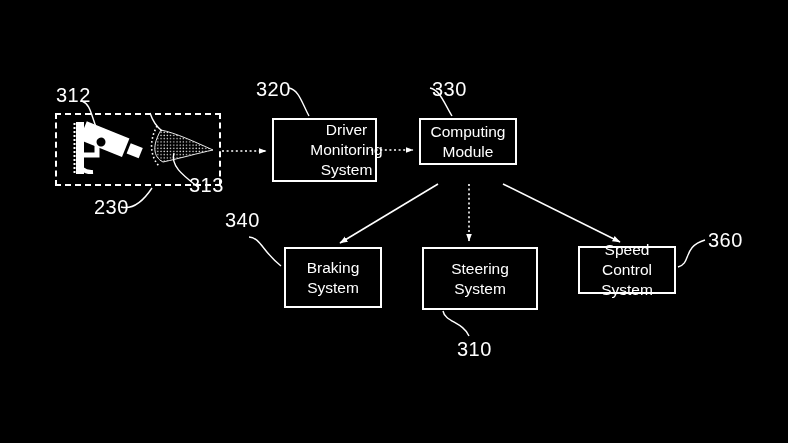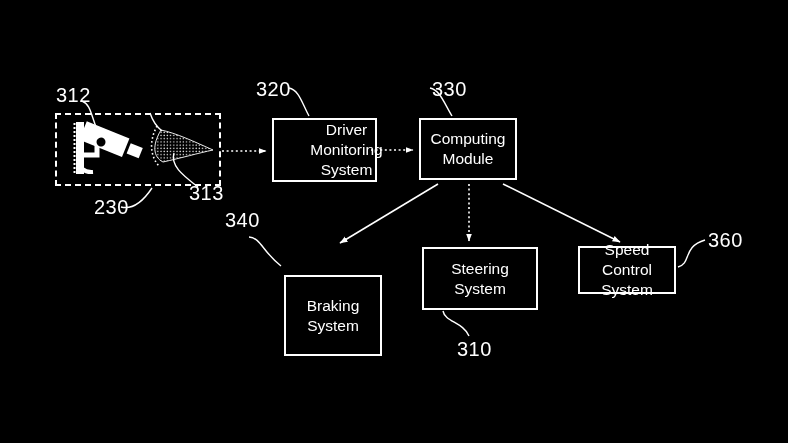--- a/index.html
+++ b/index.html
@@ -16,28 +16,28 @@
   .node{
     position:absolute;box-sizing:border-box;border:2px solid #fff;
     display:flex;align-items:center;justify-content:center;text-align:center;
     font-size:15.5px;line-height:20px;padding:1px 3px;background:transparent;
   }
   .node-sensor{border-style:dashed;}
   .num{position:absolute;font-size:20px;line-height:15px;letter-spacing:0.5px;}
   
   #box-sensor{left:55px;top:113px;width:166px;height:73px;}
   #box-dms{left:272px;top:118px;width:105px;height:64px;padding-left:47px;}
-  #box-cm{left:419px;top:118px;width:98px;height:62px;}
-  #box-brake{left:284px;top:247px;width:98px;height:81px;margin-top:28px;}
+  #box-cm{left:419px;top:118px;width:98px;height:47px;}
+  #box-brake{left:284px;top:247px;width:98px;height:61px;}
   #box-steer{left:422px;top:247px;width:116px;height:63px;}
   #box-speed{left:578px;top:246px;width:98px;height:48px;}
   
   #ref-312{left:56px;top:88px;}
   #ref-310{left:94px;top:200px;}
-  #ref-313{left:189px;top:186px;text-align:right;}
+  #ref-313{left:189px;top:178px;text-align:right;}
   #ref-320{left:256px;top:82px;}
   #ref-330{left:396px;top:82px;margin-left:36px;}
   #ref-340{left:225px;top:213px;}
   #ref-350{left:457px;top:342px;}
   #ref-360{left:708px;top:233px;}
 </style>
 </head>
 <body>
 
 <div id="stage">

